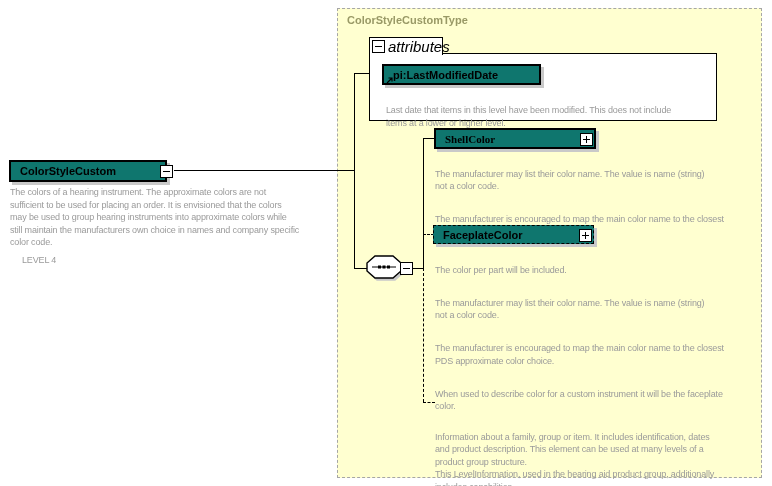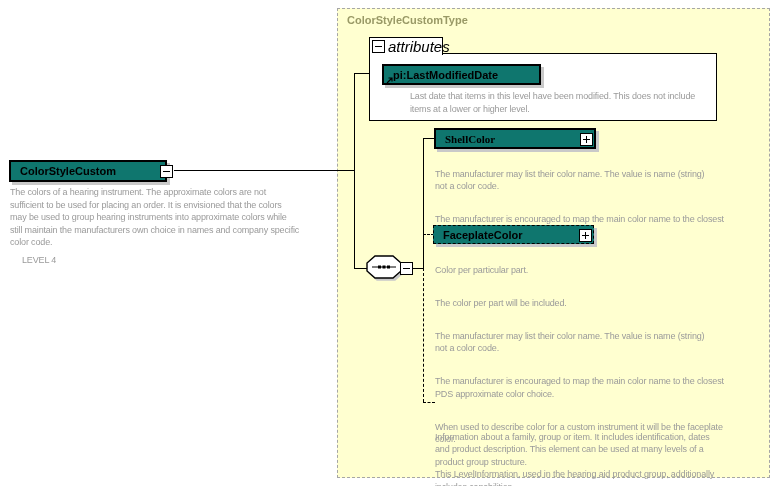--- a/index.html
+++ b/index.html
@@ -6,21 +6,21 @@
   .canvas{position:relative;width:772px;height:486px;background:#ffffff;overflow:hidden;
           font-family:"Liberation Sans",sans-serif;}
   
   .ln{position:absolute;z-index:1;}
   .ln.h{height:0;border-top:1px solid #000;}
   .ln.v{width:0;border-left:1px solid #000;}
   .ln.hd{height:0;border-top:1px dashed #000;}
   .ln.vd{width:0;border-left:1px dashed #000;}
   
   .panel{position:absolute;left:337px;top:8px;width:423px;height:468px;background:#FFFFD0;
-         border:1px dashed #A6A6A6;z-index:0;padding-left:8px;}
+         border:1px dashed #A6A6A6;z-index:0;}
   .panel-title{position:absolute;left:9px;top:5px;font-size:11px;font-weight:bold;color:#999966;white-space:nowrap;}
   
   .el-box{position:absolute;background:#0f766e;z-index:2;box-shadow:3px 3px 0 #C9C9C9;
           display:flex;align-items:center;}
   .el-box.solid{border:2px solid #000;}
   .el-box.dashed{border:1.5px dashed #000;}
   .el-name{font-size:11px;font-weight:bold;color:#000;padding-left:9px;white-space:nowrap;}
   
   .expander{position:absolute;width:11px;height:11px;background:#fff;border:1px solid #000;z-index:4;}
   .expander::before{content:"";position:absolute;left:2px;right:2px;top:5px;height:1px;background:#000;}
@@ -77,21 +77,21 @@
     </div>
     <div class="attr-body" style="left:31px;top:44px;width:346px;height:66px;"></div>
     <div class="el-box solid" style="left:44px;top:55px;width:155px;height:17px;">
       <span class="ref-icon">
         <svg width="7" height="7" viewBox="0 0 7 7">
             <path d="M1 6 L5.5 1.5 M2.5 1 L6 1 L6 4.5" stroke="#000" stroke-width="1.2" fill="none"></path>
           </svg>
       </span>
       <span class="el-name">pi:LastModifiedDate</span>
     </div>
-    <div class="desc" style="left:48px;top:81px;width:330px;margin-left:24px;">Last date that items in this level have been modified. This does not include
+    <div class="desc" style="left:48px;top:95px;width:330px;">Last date that items in this level have been modified. This does not include
 items at a lower or higher level.</div>
 
     <div class="compositor" style="left:28px;top:246px;">
       <svg width="36" height="24" viewBox="0 0 36 24">
         <path d="M9 1 L27 1 L35 8 L35 16 L27 23 L9 23 L1 16 L1 8 Z" fill="#fff" stroke="#000" stroke-width="1.4"></path>
         <line x1="6" y1="12" x2="30" y2="12" stroke="#000" stroke-width="1"></line>
         <rect x="12" y="10.5" width="3" height="3" fill="#000"></rect>
         <rect x="16.5" y="10.5" width="3" height="3" fill="#000"></rect>
         <rect x="21" y="10.5" width="3" height="3" fill="#000"></rect>
       </svg>
@@ -107,21 +107,20 @@
 not a color code.</div>
       <div class="para">The manufacturer is encouraged to map the main color name to the closest
 PDS approximate color choice.</div>
     </div>
 
     <div class="el-box dashed" style="left:95px;top:216px;width:159px;height:17px;">
       <span class="el-name">FaceplateColor</span>
       <div class="expander plus" style="right:1px;top:3px;"></div>
     </div>
     <div class="desc" style="left:97px;top:242px;width:332px;">
-      <div class="para">Color per particular part.</div>
       <div class="para">The color per part will be included.</div>
       <div class="para">The manufacturer may list their color name.  The value is name (string)
 not a color code.</div>
       <div class="para">The manufacturer is encouraged to map the main color name to the closest
 PDS approximate color choice.</div>
       <div class="para">When used to describe color for a custom instrument it will be the faceplate
 color.</div>
     </div>
 
     <div class="desc" style="left:97px;top:409px;width:332px;">

